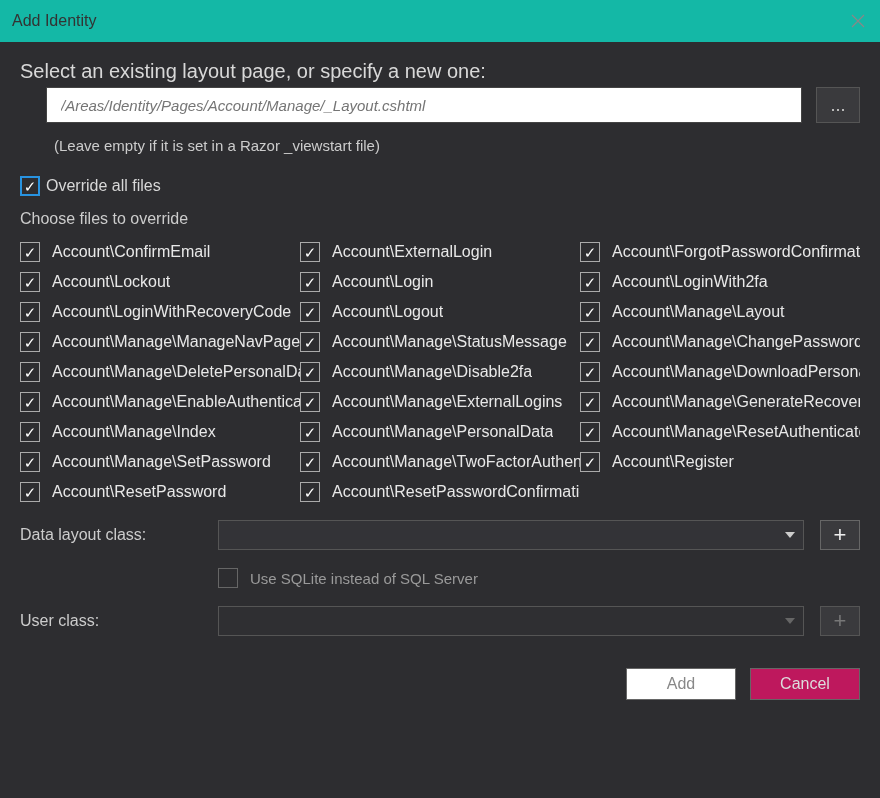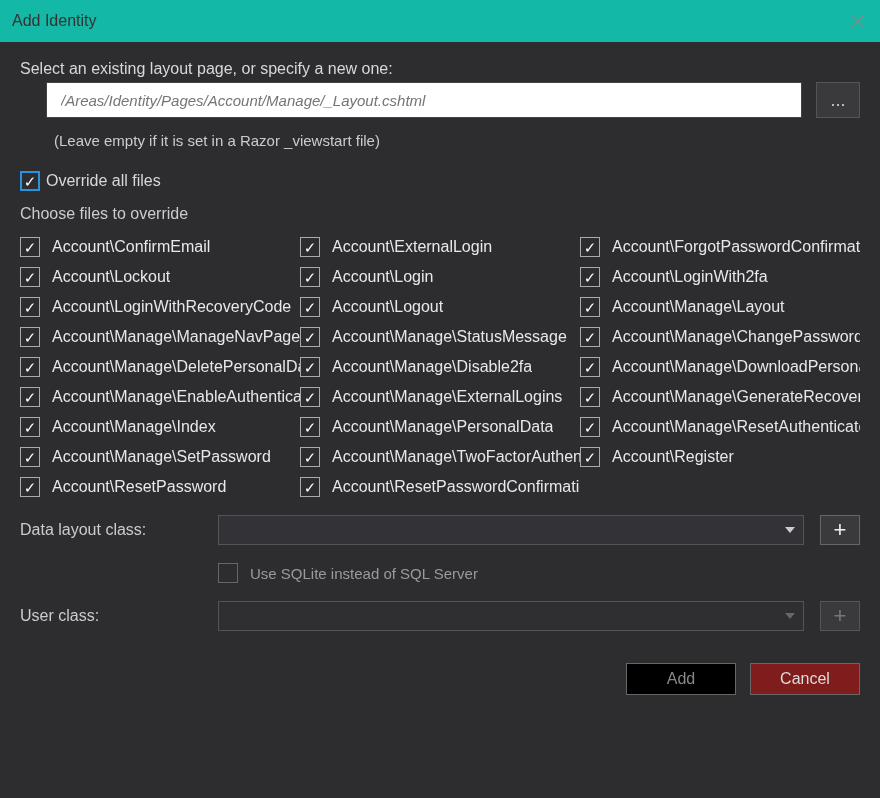--- a/index.html
+++ b/index.html
@@ -161,43 +161,43 @@
   .btn {
     width: 110px;
     height: 32px;
     display: flex;
     align-items: center;
     justify-content: center;
     font-size: 16px;
     border: 1px solid #666;
   }
   .btn.primary {
-    background: #000000;
+    background: #ffffff;
     color: #888;
   }
   .btn.secondary {
-    background: #7f1d1d;
+    background: #be185d;
     color: #ddd;
   }
 </style>
 </head>
 <body>
 
 <div class="titlebar">
   <span>Add Identity</span>
   <span class="close">
     <svg width="16" height="16" viewBox="0 0 16 16" fill="none">
         <path d="M2 2 L14 14 M14 2 L2 14"></path>
       </svg>
   </span>
 </div>
 
 <div class="content">
 
-  <div style="font-size:16px;">Select an existing layout page, or specify a new one:</div>
+  <div style="font-size:20px;">Select an existing layout page, or specify a new one:</div>
 
   <div class="row">
     <input class="layout-input" type="text" placeholder="/Areas/Identity/Pages/Account/Manage/_Layout.cshtml" style="">
     <div class="browse-btn">...</div>
   </div>
 
   <div class="hint">(Leave empty if it is set in a Razor _viewstart file)</div>
 
   <div class="override-row">
     <span class="cb blue checked"></span>

